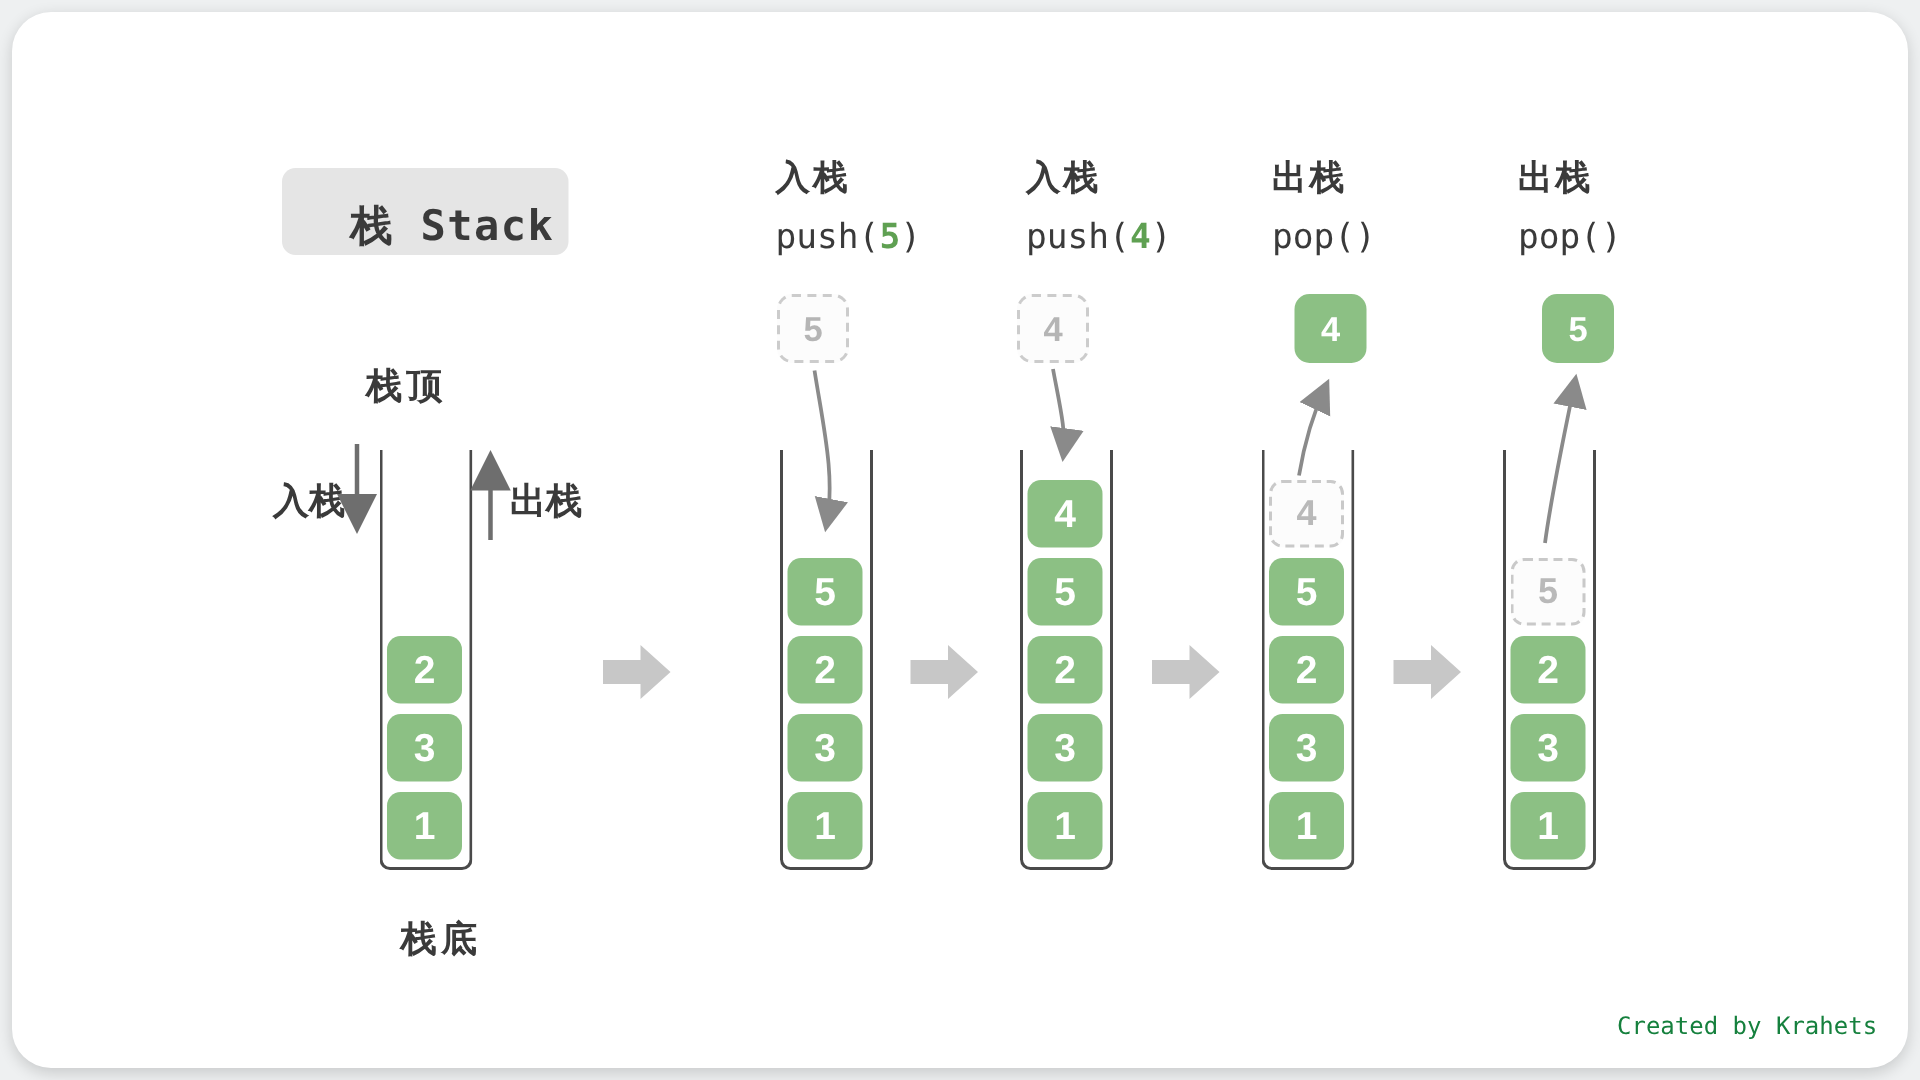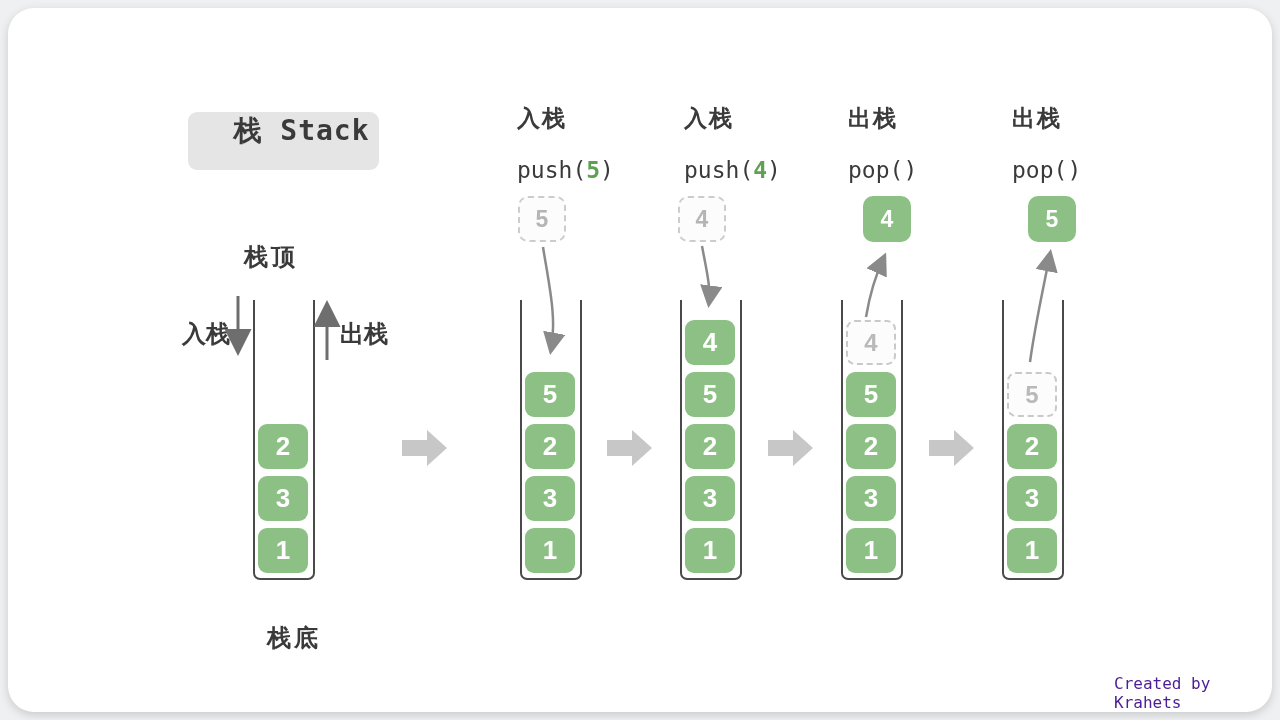--- a/index.html
+++ b/index.html
@@ -6,34 +6,34 @@
   html,body { width:1280px; height:720px; overflow:hidden; background:#eef0f1;
               font-family:"Liberation Sans", sans-serif; }
   .canvas { position:relative; width:1280px; height:720px; }
 
   .card { position:absolute; left:8px; top:8px; width:1264px; height:704px;
           background:#ffffff; border-radius:26px;
           box-shadow:0 3px 10px rgba(0,0,0,0.16); }
 
   .title-box { position:absolute; left:188px; top:112px; width:191px; height:58px;
                background:#e5e5e5; border-radius:9px;
-               display:flex; align-items:flex-start; justify-content:center;
+               display:flex; align-items:flex-end; justify-content:center;
                font-family:"DejaVu Sans Mono", monospace;
                font-size:28px; font-weight:600; color:#3a3a3a; letter-spacing:1px;padding-left:36px; }
 
   .lbl { position:absolute; font-weight:700; color:#3a3a3a; font-size:24px; }
   .top-lbl    { left:244px; top:241px; width:100px; text-align:left; letter-spacing:3px; }
-  .bottom-lbl { left:244px; top:610px; width:100px; text-align:center; letter-spacing:3px;margin-top:12px; }
+  .bottom-lbl { left:244px; top:610px; width:100px; text-align:center; letter-spacing:3px; }
   .push-lbl   { left:150px; top:318px; width:80px; text-align:right; }
   .pop-lbl    { left:340px; top:318px; width:80px; text-align:left; }
 
   .op { position:absolute; top:104px; color:#3a3a3a; }
   .op-zh   { font-size:23px; font-weight:600; line-height:28px; letter-spacing:2px; }
   .op-code { font-family:"DejaVu Sans Mono", monospace; font-size:23px; font-weight:500;
-             line-height:28px; margin-top:24px; }
+             line-height:28px; margin-top:12px; }
   .op-code .arg { color:#5fa052; font-weight:700; }
 
   .stack { position:absolute; top:300px; width:62px; height:280px;
            border-left:2px solid #4a4a4a; border-right:2px solid #4a4a4a;
            border-bottom:2px solid #4a4a4a;
            border-bottom-left-radius:7px; border-bottom-right-radius:7px; }
 
   .item { position:absolute; left:3px; width:50px; height:45px; border-radius:9px;
           background:#8cc084; color:#ffffff; font-size:26px; font-weight:700;
           display:flex; align-items:center; justify-content:center; }
@@ -44,23 +44,23 @@
 
   .float { position:absolute; top:196px; width:48px; height:46px; border-radius:10px;
            display:flex; align-items:center; justify-content:center;
            font-size:23px; font-weight:700; }
   .float.dashed { background:#fcfcfc; border:2px dashed #cccccc; color:#b5b5b5; }
   .float.solid  { background:#8cc084; color:#ffffff; }
 
   .overlay { position:absolute; left:0; top:0; width:1280px; height:720px;
              pointer-events:none; }
 
-  .watermark { position:absolute; left:1114px; top:674px;
+  .watermark { position:absolute; left:1078px; top:674px;
                font-family:"DejaVu Sans Mono", monospace;
-               font-size:16px; color:#4c1d95; }
+               font-size:16px; color:#15803d; }
 </style>
 </head>
 <body>
 
 <div class="canvas">
 
   <div class="card"></div>
 
   <div class="title-box">
     <span>栈 Stack</span>

